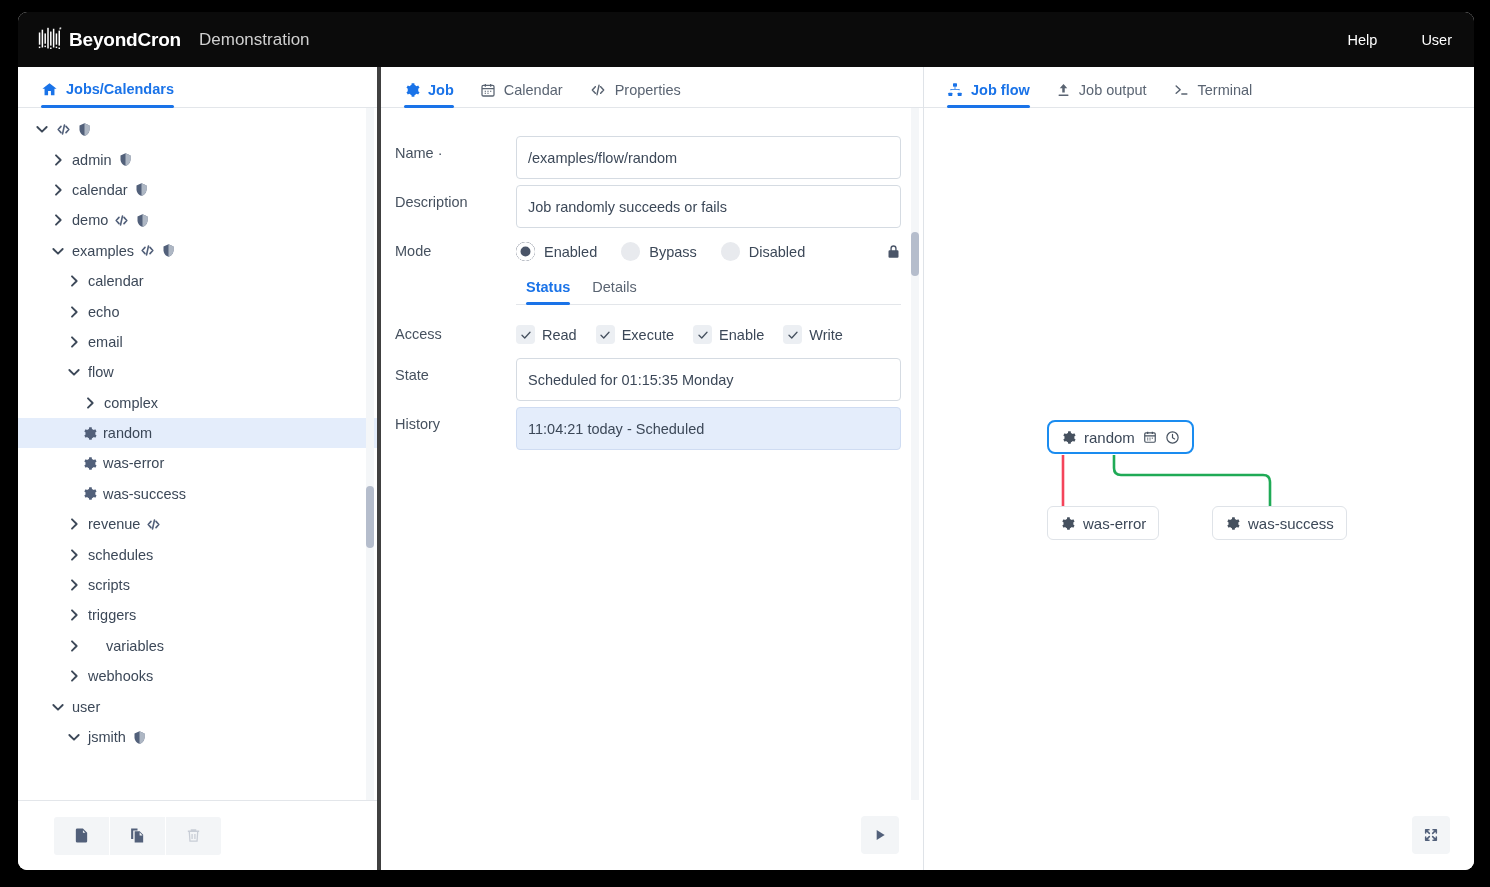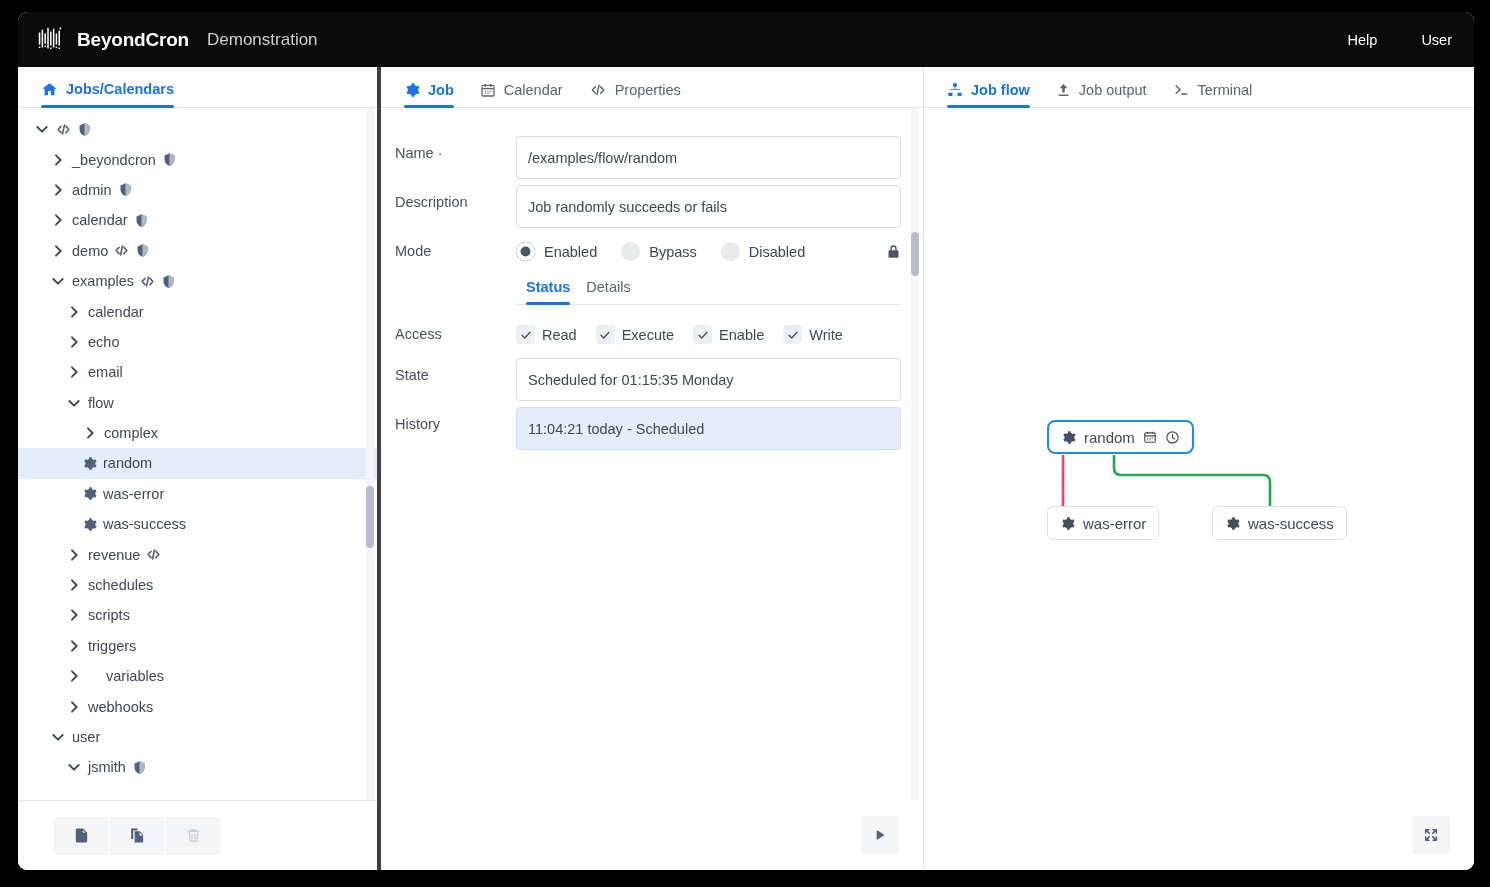--- a/index.html
+++ b/index.html
@@ -25,21 +25,21 @@
     background: #0b0b0b;
     display: flex;
     align-items: center;
     flex: 0 0 55px;
     padding-left: 18px;
     position: relative;
   }
   .logo-mark { width: 30px; height: 30px; display:block; }
   .brand {
     color: #ffffff; font-size: 19px; letter-spacing: -0.2px;
-    margin-left: 11px; font-weight: 600;
+    margin-left: 3px; font-weight: 600;
   }
   .subbrand {
     color: #cfcfcf; font-size: 17px; margin-left: 18px; font-weight: 400;
   }
   .topbar-right { margin-left: auto; display: flex; height: 100%; }
   .topbar-btn {
     color: #ffffff; font-size: 14.5px;
     display: flex; align-items: center; padding: 0 22px;
     cursor: pointer; height: 100%;
   }
@@ -130,21 +130,21 @@
   }
   .radio.checked .dot {
     background: #4a5568;
     box-shadow: inset 0 0 0 4.5px #ffffff, inset 0 0 0 9px #4a5568;
   }
   .radio span { font-size: 14.5px; color: #3c4858; }
   .lock { margin-left: auto; color: #4a5568; display:flex; align-items:center;}
   .subtabs {
     margin: 10px 0 0 121px;
     border-bottom: 1px solid #e3e6ea;
-    display: flex; padding-left: 2px;
+    display: flex; gap: 6px; padding-left: 2px;
   }
   .subtab {
     font-size: 14.5px; color: #5a6472; padding: 0 8px 9px 8px;
     cursor: pointer; position: relative;
   }
   .subtab.active { color: #1a73e8; font-weight: 600; }
   .subtab.active::after {
     content:""; position:absolute; left:8px; right:8px; bottom:-1px;
     height:3px; background:#1a73e8; border-radius:2px;
   }
@@ -246,30 +246,20 @@
               </svg>
               <svg class="badge" viewBox="0 0 24 24">
                 <path d="M12 2 4 5.5v6c0 5 3.4 9.4 8 10.5 4.6-1.1 8-5.5 8-10.5v-6z" fill="#52607a"></path>
                 <path d="M12 2v20c4.6-1.1 8-5.5 8-10.5v-6z" fill="#aeb7c4"></path>
               </svg>
             </div>
             <div class="tree-row" style="padding-left: 32px;">
               <svg class="chev" viewBox="0 0 24 24" fill="none" stroke="currentColor" stroke-width="2.8" stroke-linecap="round" stroke-linejoin="round">
                 <path d="M9 5l7 7-7 7"></path>
               </svg>
-              <span class="tree-label">_beyondcron</span>
-              <svg class="badge" viewBox="0 0 24 24">
-                <path d="M12 2 4 5.5v6c0 5 3.4 9.4 8 10.5 4.6-1.1 8-5.5 8-10.5v-6z" fill="#52607a"></path>
-                <path d="M12 2v20c4.6-1.1 8-5.5 8-10.5v-6z" fill="#aeb7c4"></path>
-              </svg>
-            </div>
-            <div class="tree-row" style="padding-left: 32px;">
-              <svg class="chev" viewBox="0 0 24 24" fill="none" stroke="currentColor" stroke-width="2.8" stroke-linecap="round" stroke-linejoin="round">
-                <path d="M9 5l7 7-7 7"></path>
-              </svg>
               <span class="tree-label">admin</span>
               <svg class="badge" viewBox="0 0 24 24">
                 <path d="M12 2 4 5.5v6c0 5 3.4 9.4 8 10.5 4.6-1.1 8-5.5 8-10.5v-6z" fill="#52607a"></path>
                 <path d="M12 2v20c4.6-1.1 8-5.5 8-10.5v-6z" fill="#aeb7c4"></path>
               </svg>
             </div>
             <div class="tree-row" style="padding-left: 32px;">
               <svg class="chev" viewBox="0 0 24 24" fill="none" stroke="currentColor" stroke-width="2.8" stroke-linecap="round" stroke-linejoin="round">
                 <path d="M9 5l7 7-7 7"></path>
               </svg>

